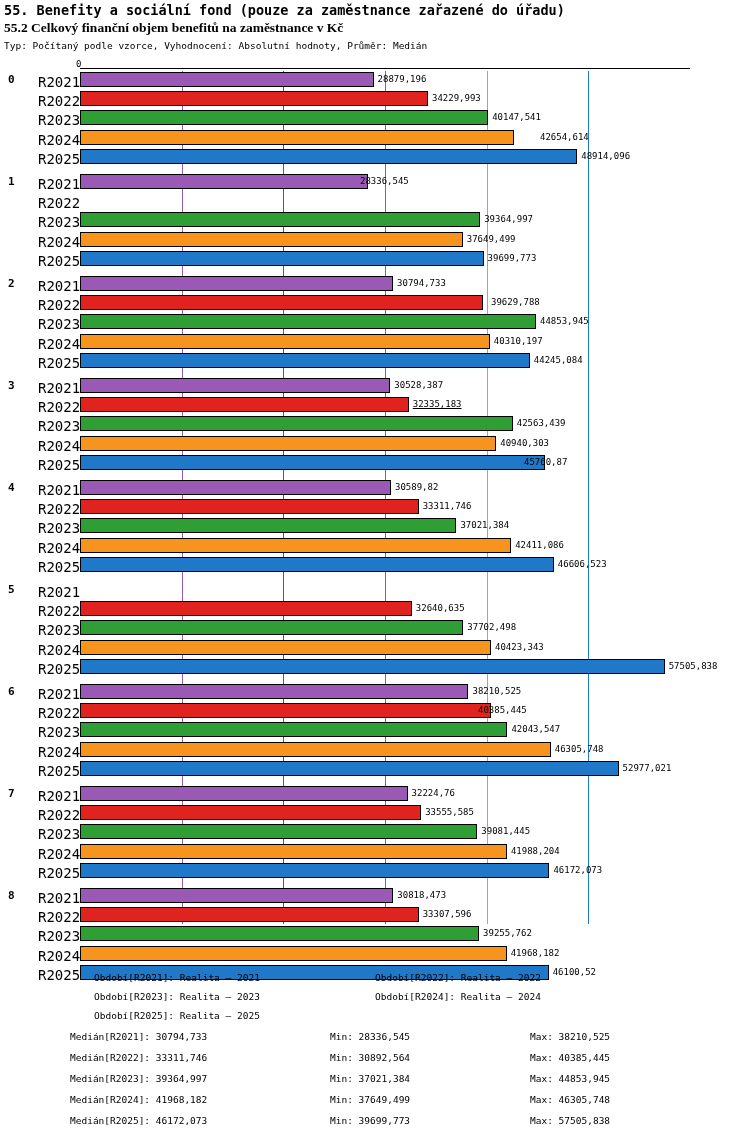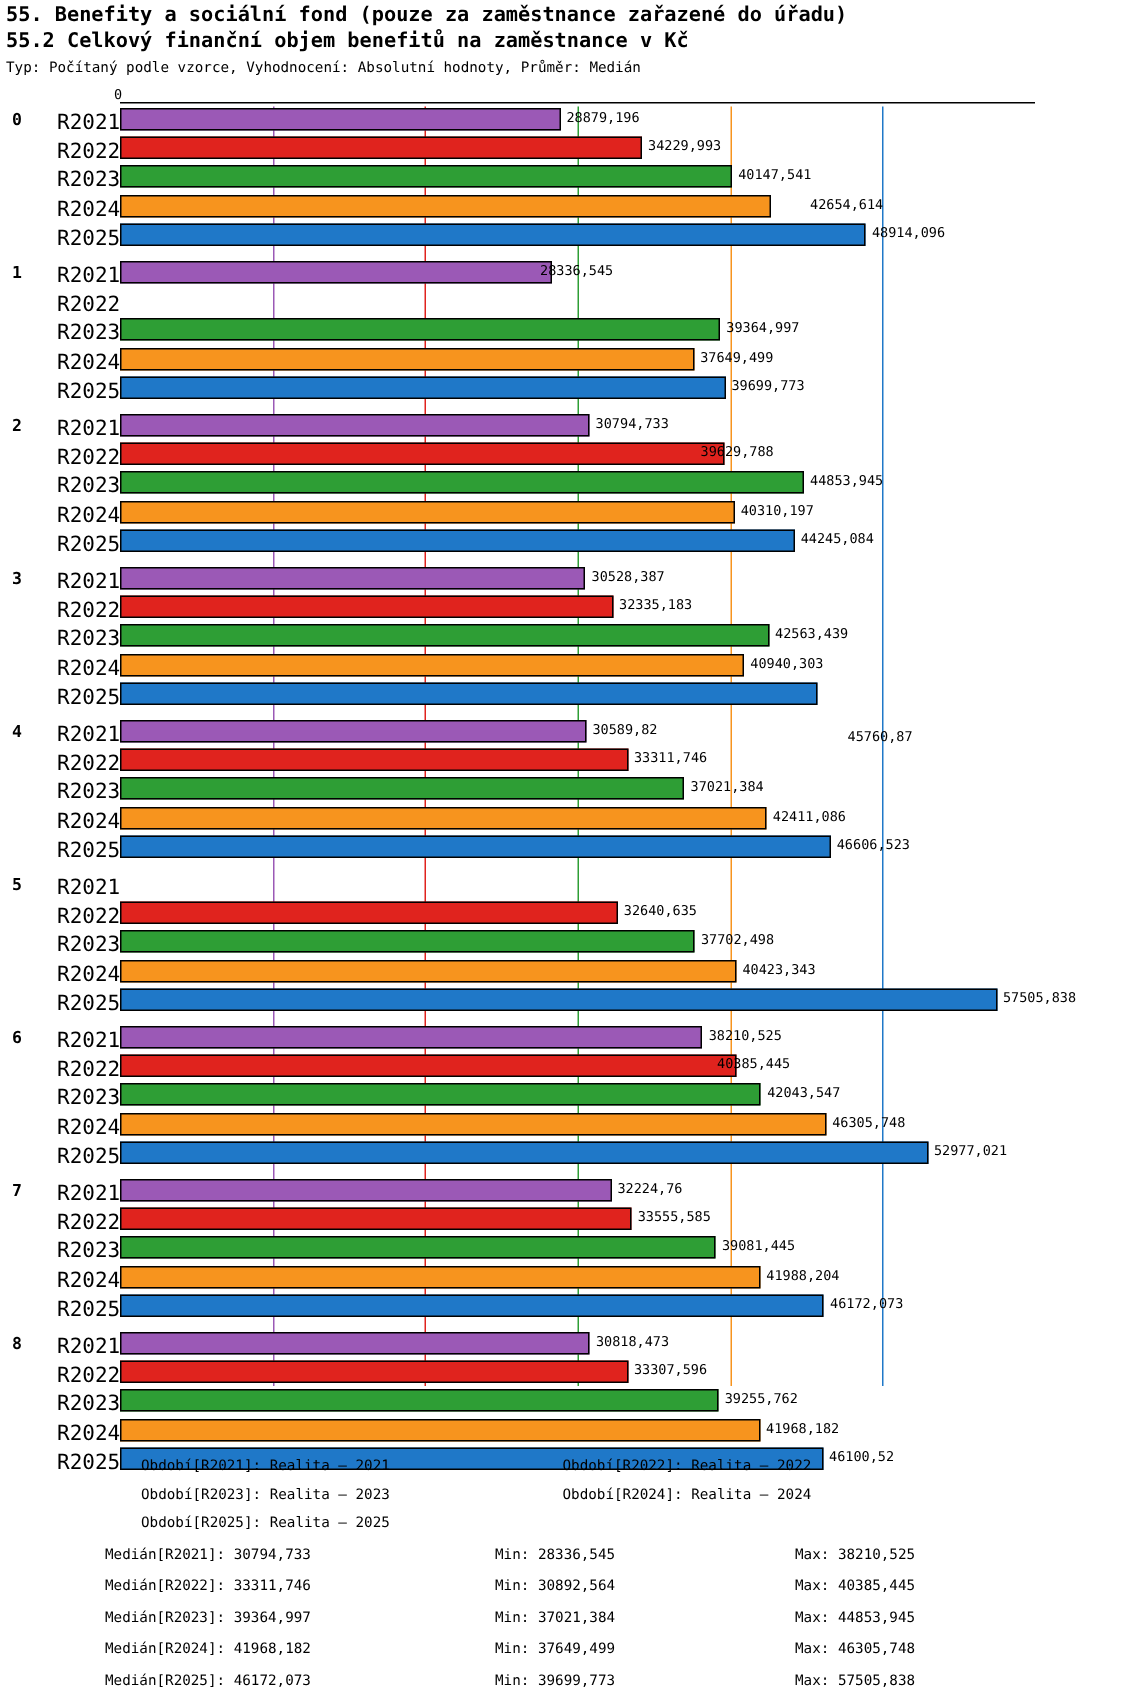--- a/index.html
+++ b/index.html
@@ -5,21 +5,21 @@
   html,body{margin:0;padding:0;}
   body{
     width:750px;height:1136px;
     background:#ffffff;
     font-family:"DejaVu Sans Mono","Liberation Mono",monospace;
     color:#000000;
     overflow:hidden;
   }
   .titles{padding:2px 4px 0 4px;}
   .title1{font-size:13.5px;font-weight:bold;line-height:17px;white-space:nowrap;}
-  .title2{font-size:13.5px;font-weight:bold;line-height:17px;white-space:nowrap;}
+  .title2{font-size:13.5px;font-weight:bold;line-height:17px;white-space:nowrap;font-family:Liberation Serif, serif;}
   .subtitle{font-size:9.5px;line-height:14px;margin-top:3px;white-space:nowrap;}
 
   .plotwrap{position:relative;margin-top:6px;height:860px;}
   .zero-label{position:absolute;left:76px;top:0px;font-size:9px;}
 
   .chart{position:absolute;left:0;top:12px;width:750px;height:850px;}
 
   
   .vline{position:absolute;top:0;bottom:862px;width:1px;}
 
@@ -156,21 +156,21 @@
           <div class="rowlabel">R2021</div>
           <div class="barzone">
             <div class="bar" style="width: 313.08px; background: rgb(155, 89, 182);"></div>
             <div class="val" style="left: 317.08px;">30794,733</div>
           </div>
         </div>
         <div class="row" style="position: absolute; left: 0px; top: 19.2px; width: 750px;">
           <div class="rowlabel">R2022</div>
           <div class="barzone">
             <div class="bar" style="width: 402.903px; background: rgb(224, 35, 30);"></div>
-            <div class="val" style="left: 387px;">39629,788</div>
+            <div class="val" style="left: 411px;">39629,788</div>
           </div>
         </div>
         <div class="row" style="position: absolute; left: 0px; top: 38.4px; width: 750px;">
           <div class="rowlabel">R2023</div>
           <div class="barzone">
             <div class="bar" style="width: 456.015px; background: rgb(46, 158, 53);"></div>
             <div class="val" style="left: 460.015px;">44853,945</div>
           </div>
         </div>
         <div class="row" style="position: absolute; left: 0px; top: 57.6px; width: 750px;">
@@ -194,42 +194,42 @@
           <div class="rowlabel">R2021</div>
           <div class="barzone">
             <div class="bar" style="width: 310.372px; background: rgb(155, 89, 182);"></div>
             <div class="val" style="left: 314.372px;">30528,387</div>
           </div>
         </div>
         <div class="row" style="position: absolute; left: 0px; top: 19.2px; width: 750px;">
           <div class="rowlabel">R2022</div>
           <div class="barzone">
             <div class="bar" style="width: 328.741px; background: rgb(224, 35, 30);"></div>
-            <div class="val" style="left: 332.741px;">32335,183</div>
+            <div class="val" style="left: 332.741px; text-decoration: underline;">32335,183</div>
           </div>
         </div>
         <div class="row" style="position: absolute; left: 0px; top: 38.4px; width: 750px;">
           <div class="rowlabel">R2023</div>
           <div class="barzone">
             <div class="bar" style="width: 432.728px; background: rgb(46, 158, 53);"></div>
             <div class="val" style="left: 436.728px;">42563,439</div>
           </div>
         </div>
         <div class="row" style="position: absolute; left: 0px; top: 57.6px; width: 750px;">
           <div class="rowlabel">R2024</div>
           <div class="barzone">
             <div class="bar" style="width: 416.226px; background: rgb(247, 148, 30);"></div>
             <div class="val" style="left: 420.226px;">40940,303</div>
           </div>
         </div>
         <div class="row" style="position: absolute; left: 0px; top: 76.8px; width: 750px;">
           <div class="rowlabel">R2025</div>
           <div class="barzone">
             <div class="bar" style="width: 465.236px; background: rgb(31, 120, 200);"></div>
-            <div class="val" style="left: 485px; margin-top: 30px;">45760,87</div>
+            <div class="val" style="left: 444px;">45760,87</div>
           </div>
         </div>
       </div>
       <div class="group" style="position: absolute; left: 0px; top: 408px; width: 750px; height: 96px;">
         <div class="grouplabel" style="top: 2px;">4</div>
         <div class="row" style="position: absolute; left: 0px; top: 0px; width: 750px;">
           <div class="rowlabel">R2021</div>
           <div class="barzone">
             <div class="bar" style="width: 310.997px; background: rgb(155, 89, 182);"></div>
             <div class="val" style="left: 314.997px;">30589,82</div>

